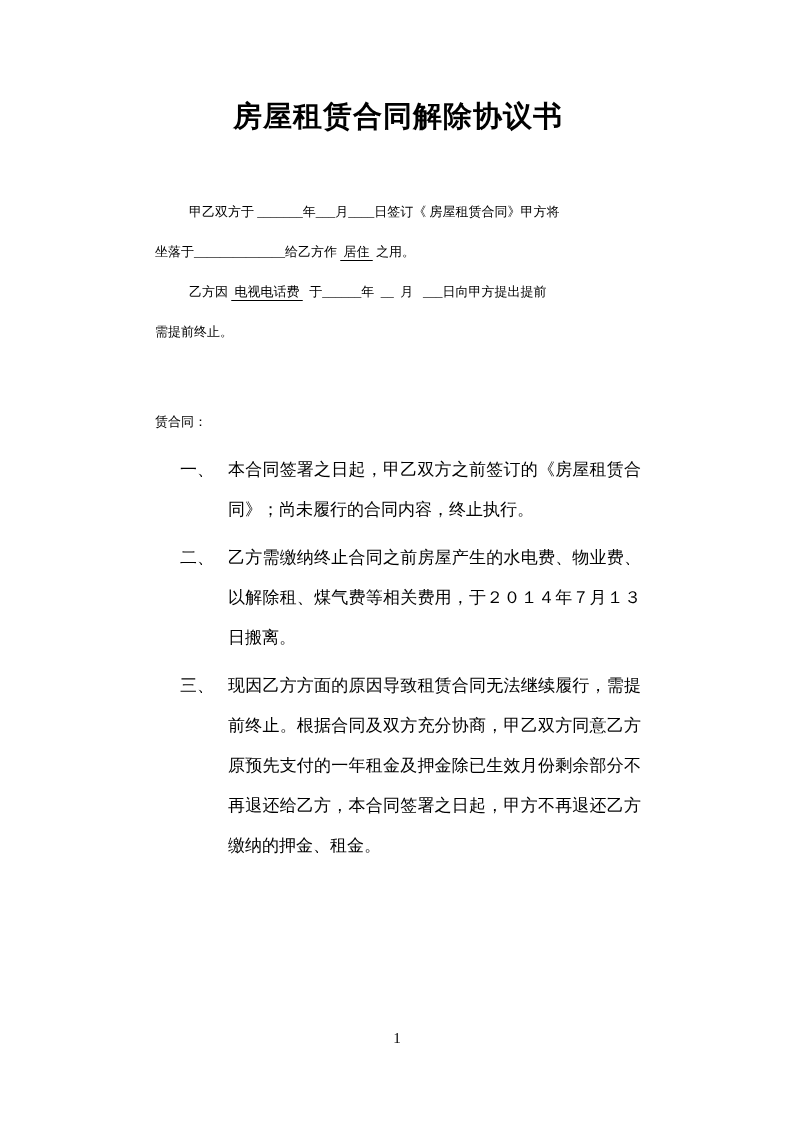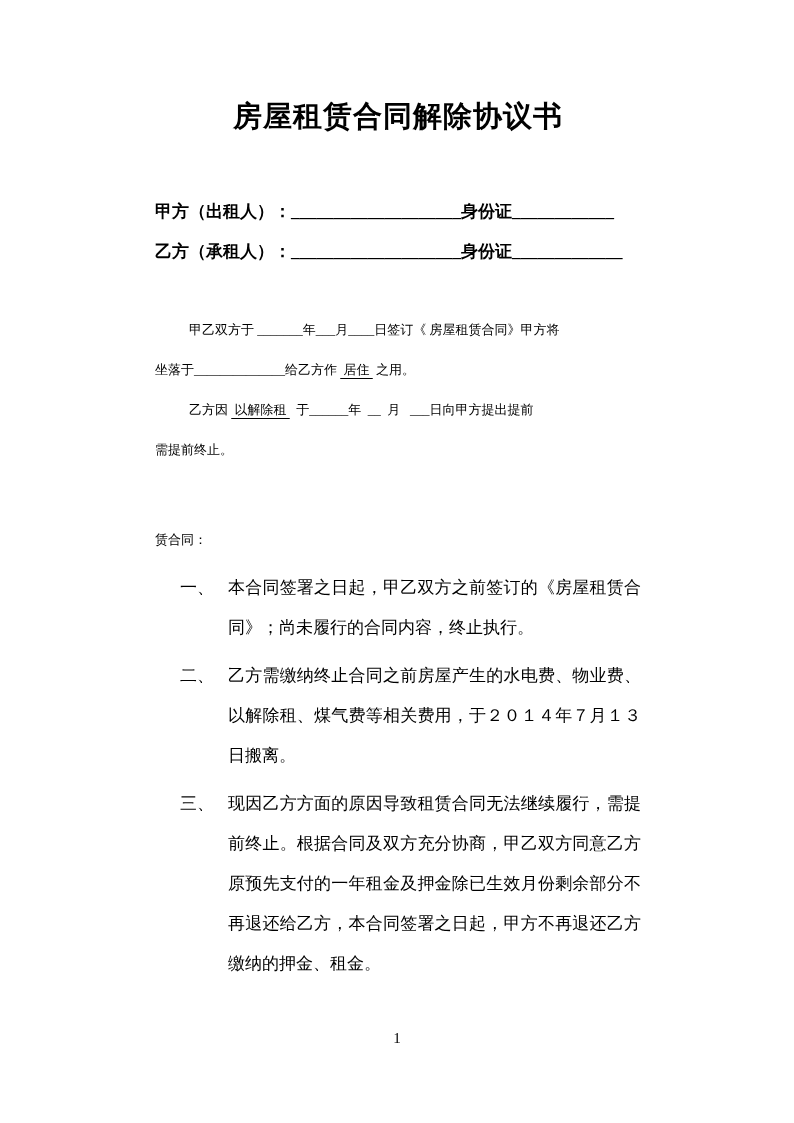--- a/index.html
+++ b/index.html
@@ -83,31 +83,27 @@
     line-height: 18px;
   }
 </style>
 </head>
 <body>
 
 <div class="page">
 
   <h1 class="title">房屋租赁合同解除协议书</h1>
 
-  <div class="parties">
-    <p class="party">甲方（出租人）：____________________身份证____________</p>
-    <p class="party">乙方（承租人）：____________________身份证_____________</p>
-  </div>
 
   <div class="bodytext">
 
     <p class="para indent"><span>甲乙双方于 _______年___月____日签订《 房屋租赁合同》甲方将</span><br><span>坐落于______________给乙方作 </span><span class="u"> 居住 </span><span> 之用。</span></p>
 
 
-    <p class="para indent"><span>乙方因 </span><span class="u"> 以解除租 </span><span>  于______年  __  月   ___日向甲方提出提前</span><br><span>需提前终止。</span></p>
+    <p class="para indent"><span>乙方因 </span><span class="u"> 电视电话费 </span><span>  于______年  __  月   ___日向甲方提出提前</span><br><span>需提前终止。</span></p>
 
     <p class="para indent gap-top"><br><span>赁合同：</span></p>
 
     <div class="item">
       <span class="num">一、</span>
       <div class="itext">本合同签署之日起，甲乙双方之前签订的《房屋租赁合同》；尚未履行的合同内容，终止执行。</div>
     </div>
 
     <div class="item">
       <span class="num">二、</span>

